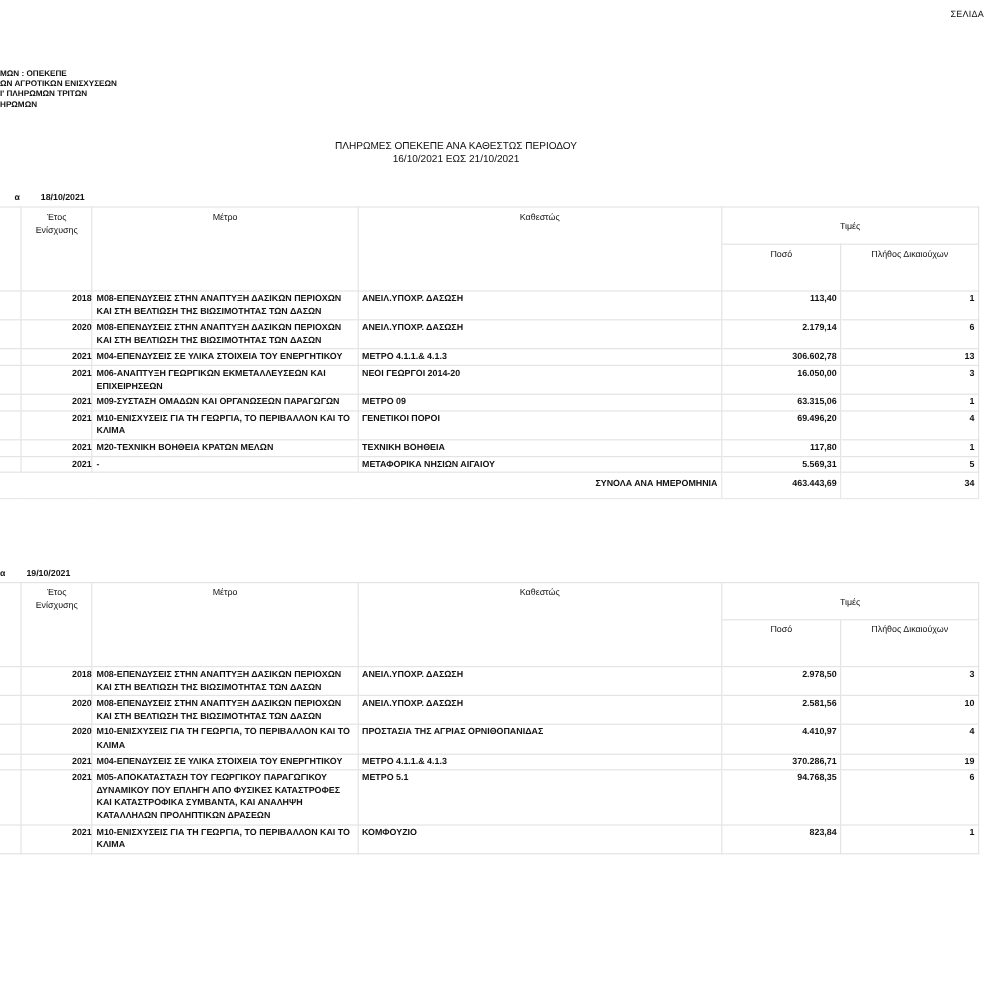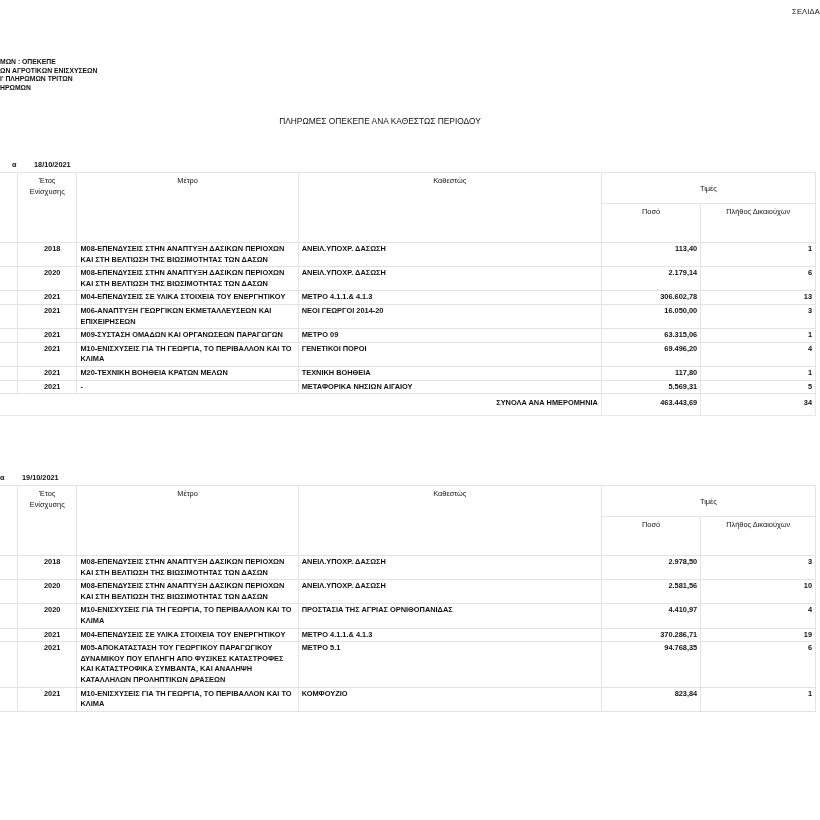--- a/index.html
+++ b/index.html
@@ -10,40 +10,41 @@
     .page-label { position: absolute; top: 7px; right: 0; font-size: 7.5px; letter-spacing: 0.2px; }
     .org { position: absolute; left: 0; top: 58px; font-size: 6.8px; font-weight: bold; line-height: 8.5px; }
     .title { position: absolute; left: 0; width: 760px; top: 116px; text-align: center; font-size: 8.4px; font-weight: normal; line-height: 11px; }
     .date-line { position: absolute; left: 0; font-size: 7.3px; font-weight: bold; }
     .date-line .lbl { display: inline-block; width: 20px; }
     .tbl { position: absolute; left: -6px; width: 822px; border-collapse: collapse; table-layout: fixed; font-size: 7.4px; }
     .tbl td { border: 1px solid #e4e4e4; vertical-align: top; padding: 1px 3px; line-height: 10.6px; }
     .tbl .hdr td { font-weight: normal; text-align: center; padding-top: 3px; margin-top: 33px; }
     .tbl .row td { font-weight: bold; }
     .tbl td.num { text-align: right; }
-    .tbl td.yr { text-align: right; padding-right: 16px; }
+    .tbl td.yr { text-align: right; padding-right: 0; }
     .tbl td.blank { border-left: none; }
     .tbl .tot td { font-weight: bold; border-color: #e8e8e8; padding-top: 4px; padding-bottom: 6px; }
     .tot-label { text-align: right; padding-right: 4px; }
     .c0 { width: 23px; } .c1 { width: 58px; } .c2 { width: 216px; } .c3 { width: 296px; } .c4 { width: 97px; } .c5 { width: 112px; }
   </style>
 </head>
 <body>
 
 <div class="page-label">ΣΕΛΙΔΑ</div>
 
 <div class="org">
   <div>ΜΩΝ : ΟΠΕΚΕΠΕ</div>
   <div>ΩΝ ΑΓΡΟΤΙΚΩΝ ΕΝΙΣΧΥΣΕΩΝ</div>
   <div>Ι' ΠΛΗΡΩΜΩΝ ΤΡΙΤΩΝ</div>
   <div>ΗΡΩΜΩΝ</div>
 </div>
 
 <div class="title">
   <div>ΠΛΗΡΩΜΕΣ ΟΠΕΚΕΠΕ ΑΝΑ ΚΑΘΕΣΤΩΣ ΠΕΡΙΟΔΟΥ</div>
+  <div>16/10/2021 ΕΩΣ 21/10/2021</div>
 </div>
 
 <div class="date-line" style="top:160px;padding-left:12px;">
   <span class="lbl">α</span>
   <span>18/10/2021</span>
 </div>
 <table class="tbl" id="tbl0" style="top:172px;">
   <colgroup>
       <col class="c0">
       <col class="c1">

